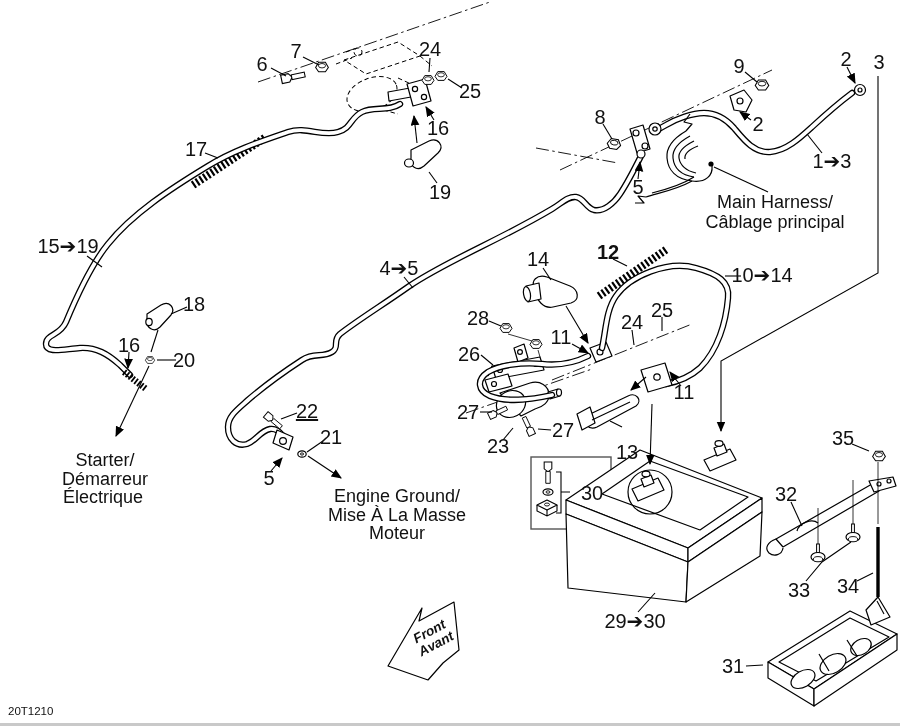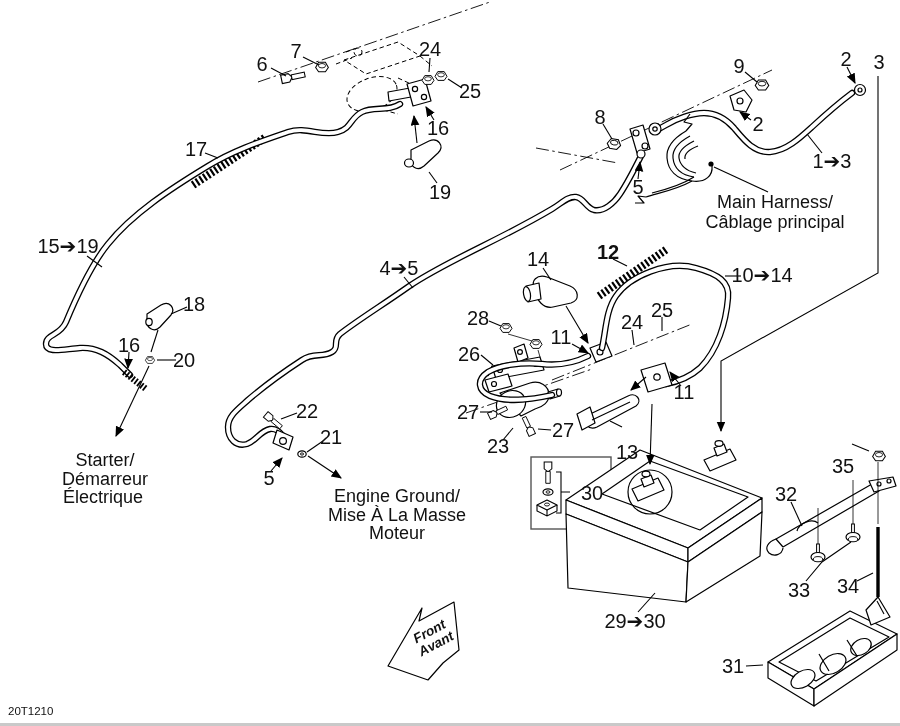--- a/index.html
+++ b/index.html
@@ -325,26 +325,26 @@
   <div class="co" style="left:129px; top:345px;">16</div>
   <div class="co" style="left:184px; top:360px;">20</div>
   <div class="co" style="left:478px; top:318px;text-align:center;">28</div>
   <div class="co" style="left:469px; top:354px;">26</div>
   <div class="co" style="left:561px; top:337px;">11</div>
   <div class="co" style="left:632px; top:322px;">24</div>
   <div class="co" style="left:662px; top:310px;">25</div>
   <div class="co" style="left:468px; top:412px;">27</div>
   <div class="co" style="left:498px; top:446px;">23</div>
   <div class="co" style="left:563px; top:430px;">27</div>
-  <div class="co" style="left:307px; top:411px;">22</div>
+  <div class="co" style="left:307px; top:411px;text-decoration:underline;">22</div>
   <div class="co" style="left:331px; top:437px;">21</div>
   <div class="co" style="left:269px; top:478px;">5</div>
   <div class="co" style="left:684px; top:392px;">11</div>
   <div class="co" style="left:627px; top:432px;margin-top:20px;">13</div>
-  <div class="co" style="left:843px; top:438px;margin-top:28px;">35</div>
+  <div class="co" style="left:843px; top:438px;">35</div>
   <div class="co" style="left:592px; top:493px;text-align:right;">30</div>
   <div class="co" style="left:786px; top:494px;">32</div>
   <div class="co" style="left:635px; top:621px;">29➔30</div>
   <div class="co" style="left:799px; top:590px;">33</div>
   <div class="co" style="left:848px; top:586px;">34</div>
   <div class="co" style="left:733px; top:666px;">31</div>
 
   <div class="lbl" style="left:775px; top:202px;">Main Harness/</div>
   <div class="lbl" style="left:775px; top:222px;">Câblage principal</div>
   <div class="lbl" style="left:105px; top:460px;">Starter/</div>

